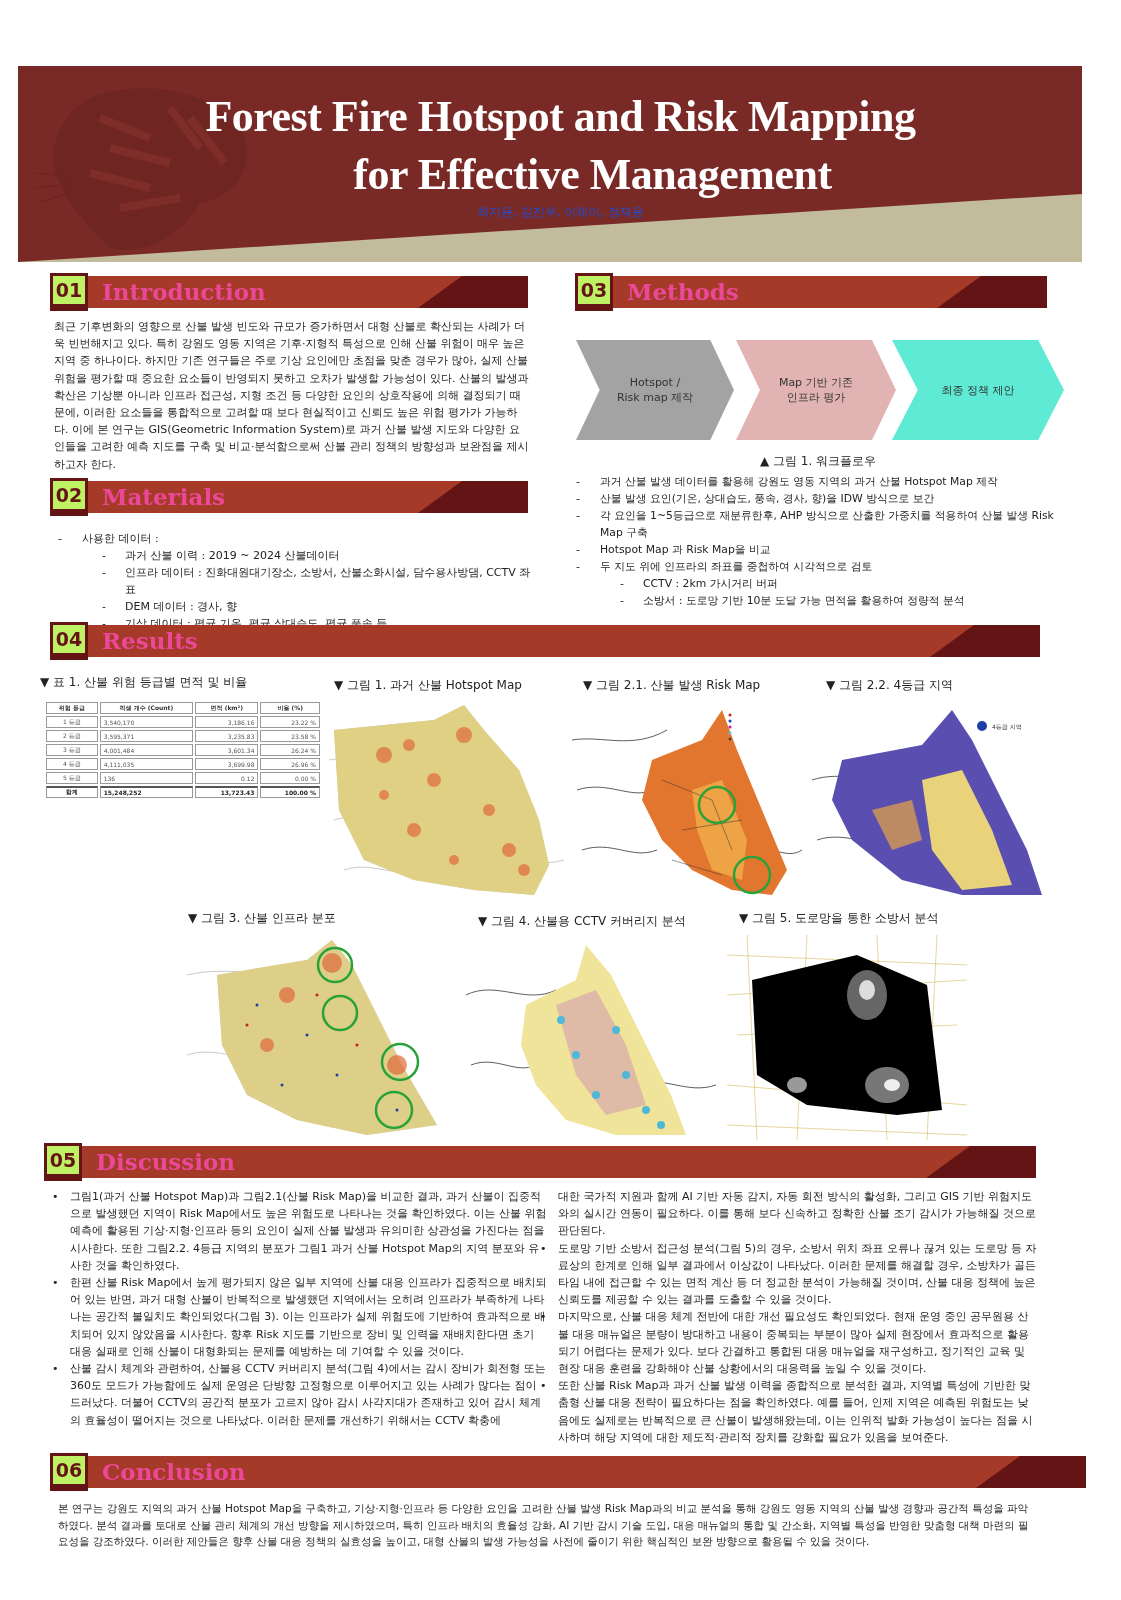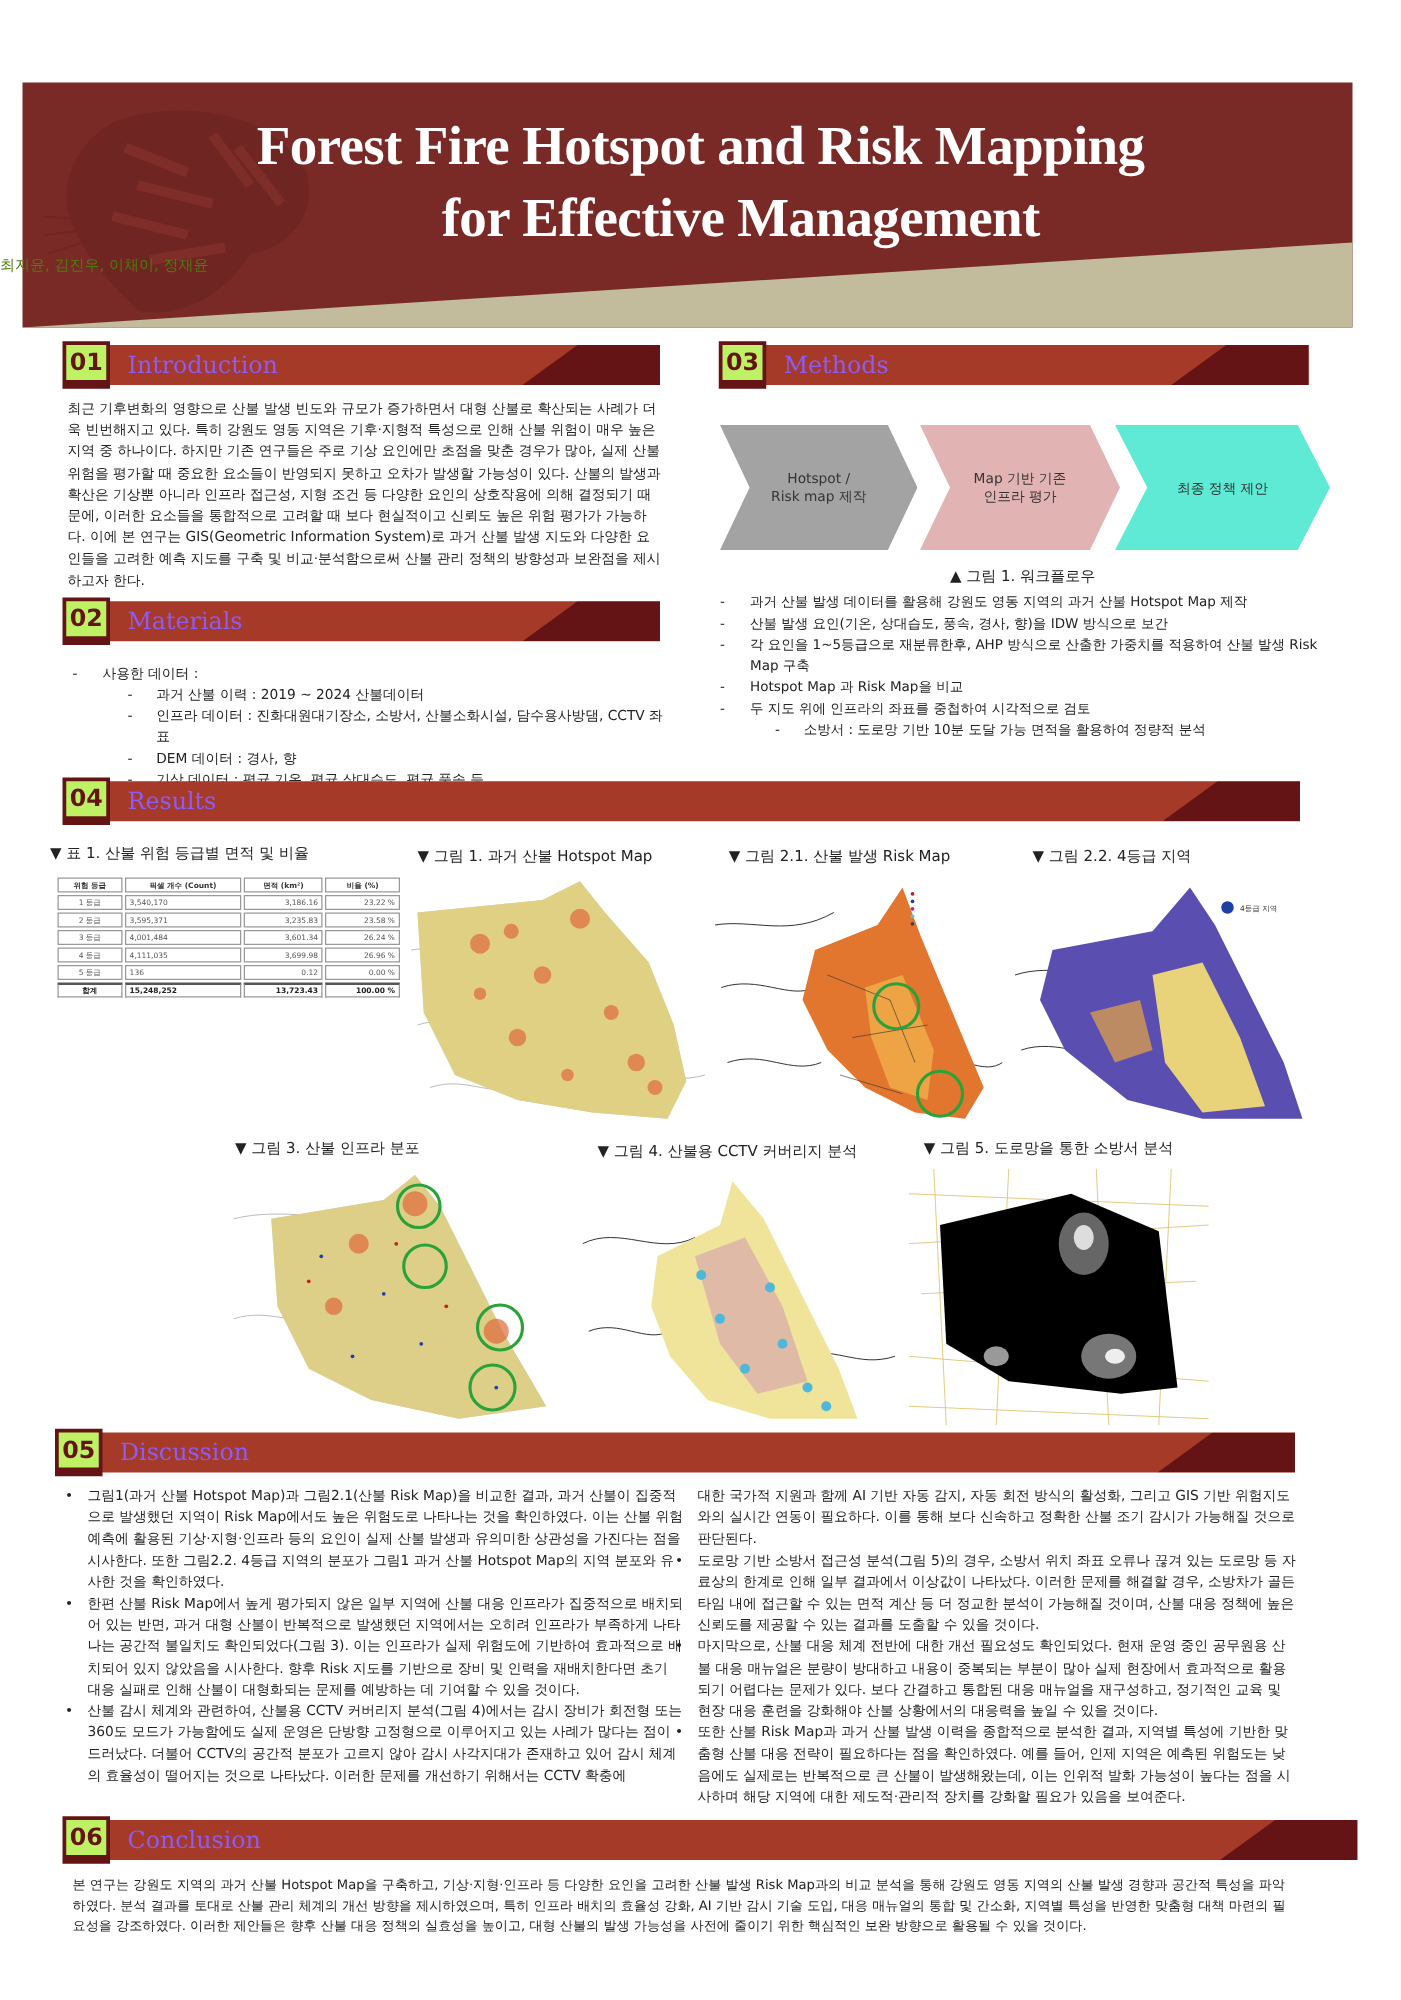--- a/index.html
+++ b/index.html
@@ -6,33 +6,33 @@
   body { width: 1121px; height: 1600px; background: #ffffff; position: relative; overflow: hidden;
          font-family: "DejaVu Sans", sans-serif; color: #222; }
   .abs { position: absolute; }
 
   
   .banner { left: 18px; top: 66px; width: 1064px; height: 196px; background: #7a2a26; overflow: hidden; }
   .banner-tan { left: 18px; top: 66px; width: 1064px; height: 196px; pointer-events: none; }
   .title { left: 0; width: 1121px; text-align: center; color: #fff;
            font-family: "Liberation Serif", serif; font-weight: bold; font-size: 44px; line-height: 58px;
            letter-spacing: -0.5px; }
-  .authors { left: 0; width: 1121px; text-align: left; color: #4d7c0f; font-size: 12px; top: 204px; }
+  .authors { left: 0; width: 1121px; text-align: center; color: #1d4ed8; font-size: 12px; top: 204px; }
   .tiger { left: 30px; top: 78px; width: 230px; height: 180px; opacity: 0.35; }
 
   
   .sec { height: 38px; }
   .sec .bar { position: absolute; left: 12px; top: 3px; right: 0; height: 32px; background: #a63a28; overflow: hidden; }
   .sec .bar .dark { position: absolute; right: 0; top: 0; width: 110px; height: 32px; background: #641414;
                     clip-path: polygon(40% 0, 100% 0, 100% 100%, 0 100%); }
   .sec .num { position: absolute; left: 0; top: 0; width: 38px; height: 38px; background: #641414; }
   .sec .num span { position: absolute; left: 3px; top: 3px; width: 32px; height: 28px; background: #bef264; color: #641414;
                    font-family: "DejaVu Sans", sans-serif; font-weight: bold; font-size: 19px; line-height: 28px; text-align: center; }
-  .sec .label { position: absolute; left: 52px; top: 3px; line-height: 32px; color: #8b5cf6;
-                font-family: "DejaVu Serif", serif; font-weight: normal; font-size: 19px; }
+  .sec .label { position: absolute; left: 52px; top: 3px; line-height: 32px; color: #ec4899;
+                font-family: "DejaVu Serif", serif; font-weight: bold; font-size: 23px; }
 
   .para { font-size: 11px; line-height: 17.2px; color: #222; }
   ul.dash { list-style: none; font-size: 11px; line-height: 17px; }
   ul.dash li { position: relative; padding-left: 42px; }
   ul.dash li::before { content: "-"; position: absolute; left: 18px; }
   ul.dash li.sub { padding-left: 85px; }
   ul.dash li.sub::before { left: 62px; }
   ul.dash li.cont::before { content: ""; }
 
   
@@ -129,20 +129,21 @@
     </div>
 </div>
 <div class="abs caption" style="left:760px; top:453px;">▲ 그림 1. 워크플로우</div>
 <ul class="abs dash" style="left:558px; top:473px; width:520px; font-size:10.8px;">
   <li>과거 산불 발생 데이터를 활용해 강원도 영동 지역의 과거 산불 Hotspot Map 제작</li>
   <li>산불 발생 요인(기온, 상대습도, 풍속, 경사, 향)을 IDW 방식으로 보간</li>
   <li>각 요인을 1~5등급으로 재분류한후, AHP 방식으로 산출한 가중치를 적용하여 산불 발생 Risk</li>
   <li class="cont">Map 구축</li>
   <li>Hotspot Map 과 Risk Map을 비교</li>
   <li>두 지도 위에 인프라의 좌표를 중첩하여 시각적으로 검토</li>
+  <li class="sub">CCTV : 2km 가시거리 버퍼</li>
   <li class="sub">소방서 : 도로망 기반 10분 도달 가능 면적을 활용하여 정량적 분석</li>
 </ul>
 
 <div class="abs sec" style="left:50px; top:622px; width:990px;">
   <div class="bar">
       <div class="dark"></div>
     </div>
   <div class="num">
       <span>04</span>
     </div>

